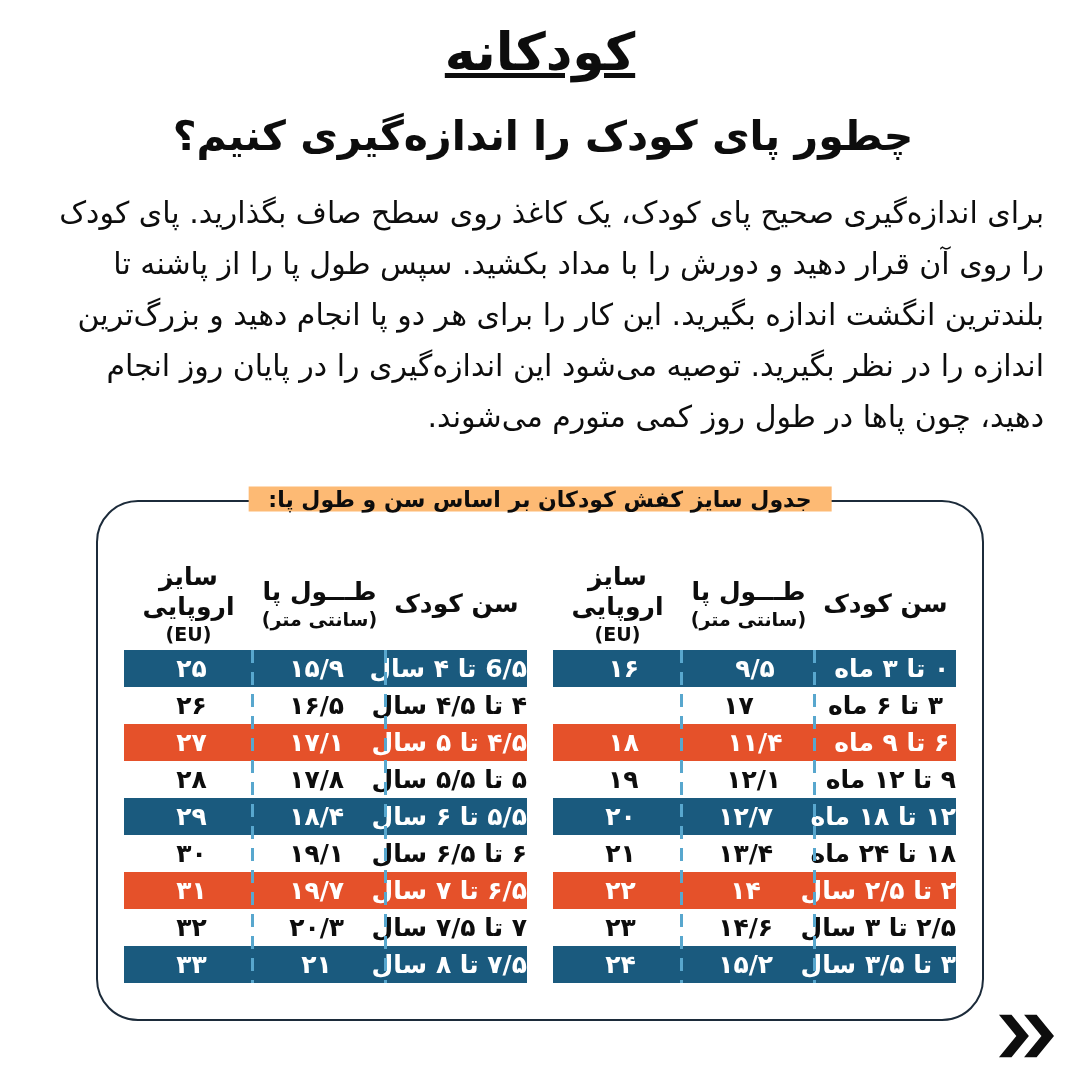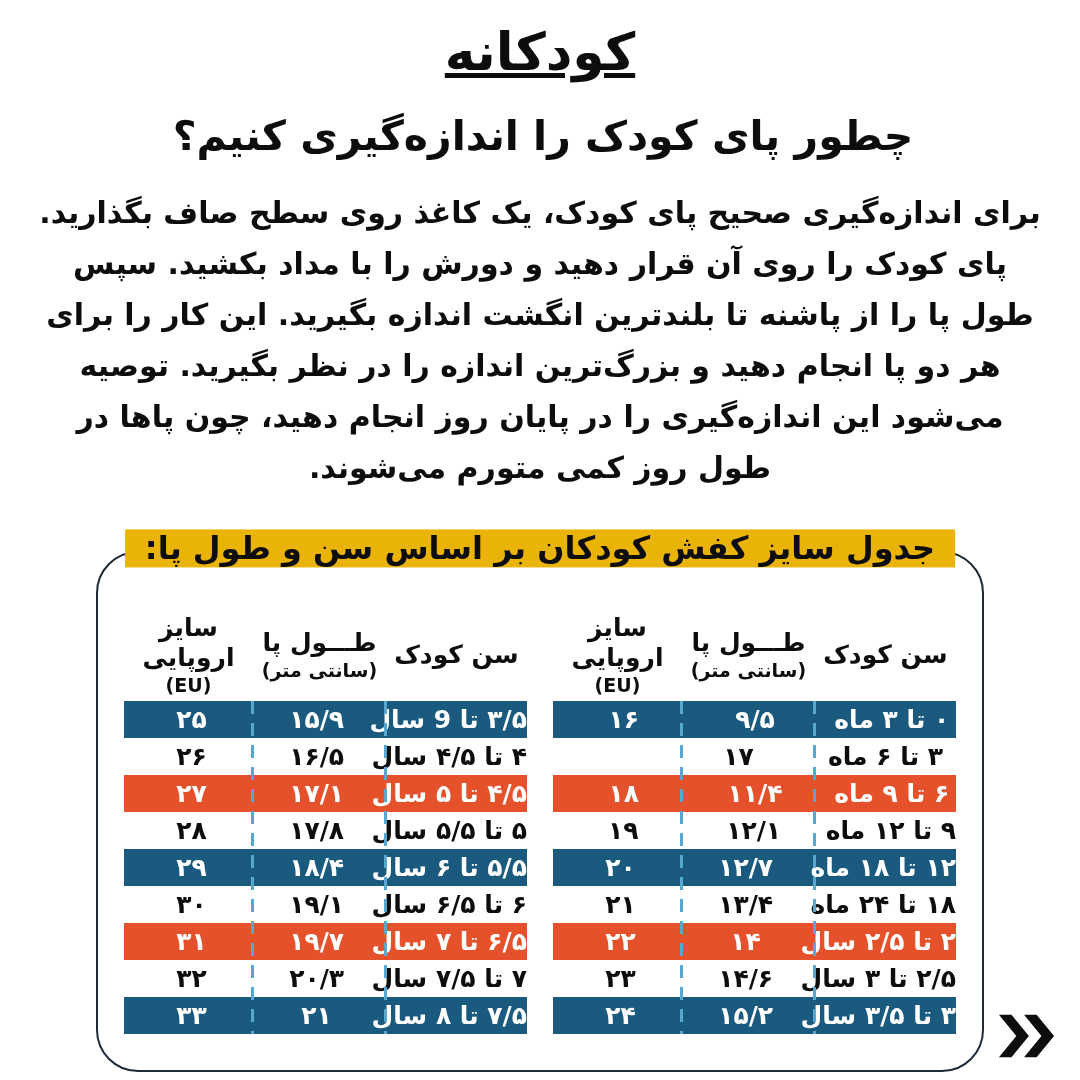--- a/index.html
+++ b/index.html
@@ -1,26 +1,26 @@
 <!DOCTYPE html>
 <html lang="fa" dir="rtl"><head>
 <meta charset="utf-8">
 <style>
   html,body{margin:0;padding:0;background:#ffffff;}
   body{width:1080px;height:1080px;font-family:"DejaVu Sans",sans-serif;color:#0d0d0d;direction:rtl;overflow:hidden;}
   .page{position:relative;width:1080px;height:1080px;background:#fff;}
 
   .logo{padding-top:22px;text-align:center;font-size:52px;font-weight:bold;letter-spacing:-1px;text-decoration:underline;}
   .main-title{margin-top:30px;text-align:center;font-size:41px;font-weight:bold;margin-left:6px;}
-  .intro{width:1008px;margin:16px auto 0;text-align:center;font-size:30px;font-weight:bold;line-height:51px;}
+  .intro{width:1008px;margin:16px auto 0;text-align:right;font-size:30px;font-weight:normal;line-height:51px;}
 
   .table-card{position:relative;width:888px;margin:58px auto 0;box-sizing:border-box;
     border:2px solid #1c2b3a;border-radius:42px;padding:60px 26px 36px;background:#fff;}
   .table-card-title{position:absolute;top:0;right:50%;transform:translate(50%,-62%);
-    background:#eab308;padding:0 20px;font-size:32px;font-weight:bold;white-space:nowrap;}
+    background:#fdba74;padding:0 20px;font-size:22px;font-weight:bold;white-space:nowrap;}
 
   .tables{display:flex;gap:26px;}
   .subtable{flex:1;min-width:0;}
   .theader{display:flex;height:84px;align-items:center;margin-bottom:4px;}
   .hcell{display:flex;flex-direction:column;justify-content:center;align-items:center;text-align:center;}
   .hcell .h-main{font-size:25px;font-weight:bold;line-height:30px;}
   .hcell .h-sub{font-size:19px;font-weight:bold;line-height:24px;}
   .col-age{width:35%;align-items:center;} .col-length{width:33%;text-align:center;} .col-eu{width:32%;}
 
   .rows{position:relative;}
@@ -129,21 +129,21 @@
           </div>
           <div class="hcell col-eu">
             <div class="h-main">سایز اروپایی</div>
             <div class="h-sub">(EU)</div>
           </div>
         </div>
         <div class="rows" id="rows-1">
           <div class="dash d1"></div>
           <div class="dash d2"></div>
         <div class="trow blue">
-              <div class="tcell col-age">۳/۵ تا 9 سال</div>
+              <div class="tcell col-age">6/۵ تا ۴ سال</div>
               <div class="tcell col-length">۱۵/۹</div>
               <div class="tcell col-eu">۲۵</div>
             </div>
             <div class="trow white">
               <div class="tcell col-age">۴ تا ۴/۵ سال</div>
               <div class="tcell col-length">۱۶/۵</div>
               <div class="tcell col-eu">۲۶</div>
             </div>
             <div class="trow orange">
               <div class="tcell col-age">۴/۵ تا ۵ سال</div>

